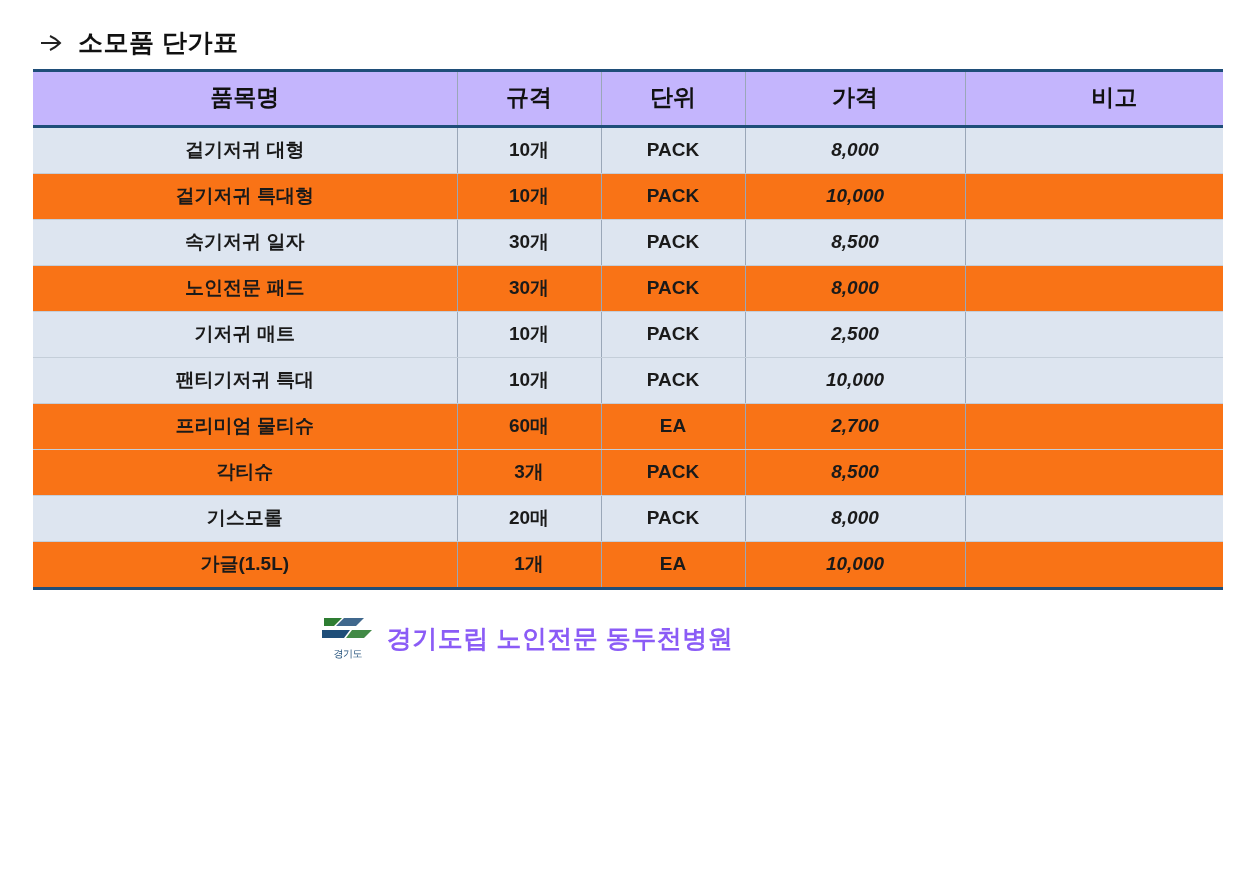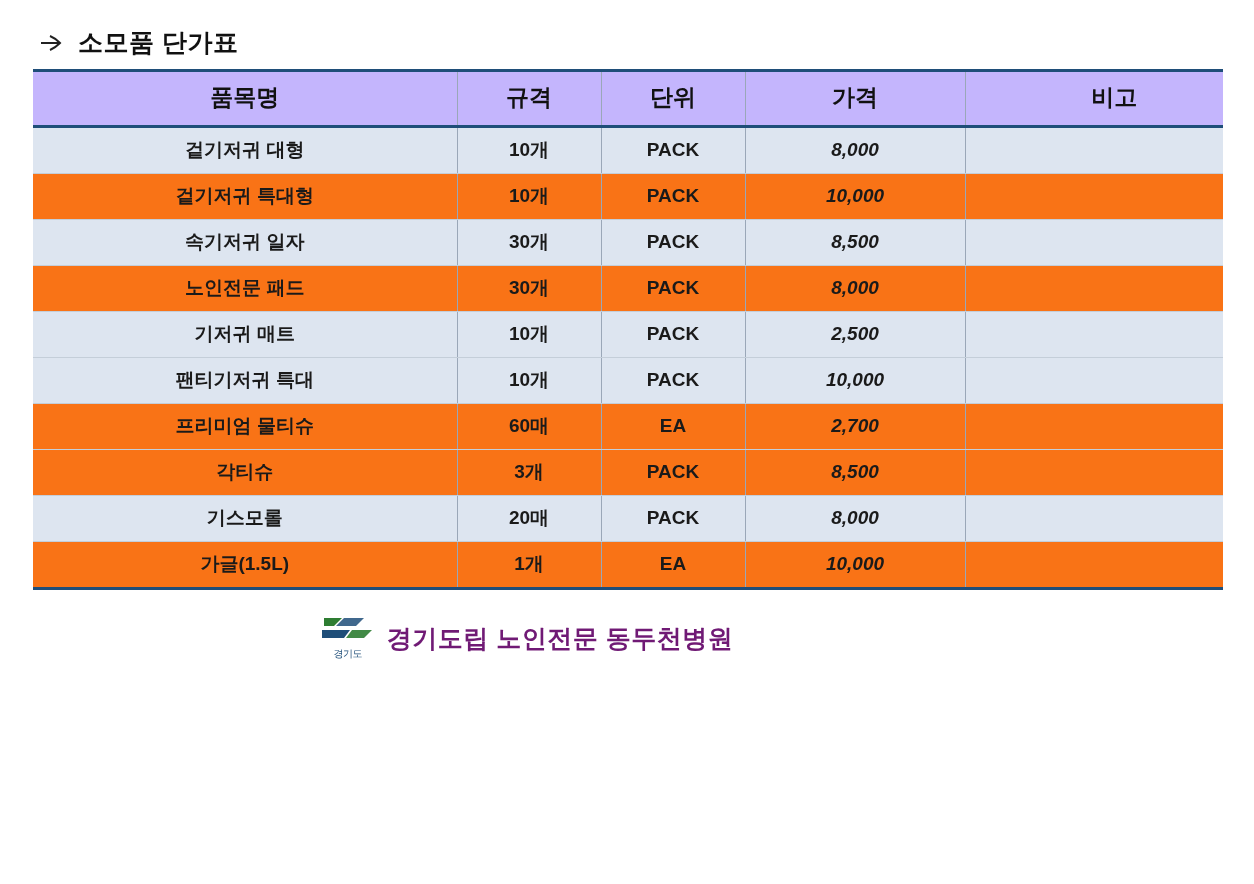--- a/index.html
+++ b/index.html
@@ -112,21 +112,21 @@
   .logo-caption {
     font-size: 10px;
     font-weight: normal;
     color: #1f4e79;
     margin-top: 1px;
     letter-spacing: -0.5px;
   }
   .footer-text {
     font-size: 25px;
     font-weight: bold;
-    color: #701a75;
+    color: #8b5cf6;
     letter-spacing: 0.5px;
   }
 </style>
 </head>
 <body>
 
 <div class="page">
 
   <div class="title-row">
     <span class="bullet-icon">

